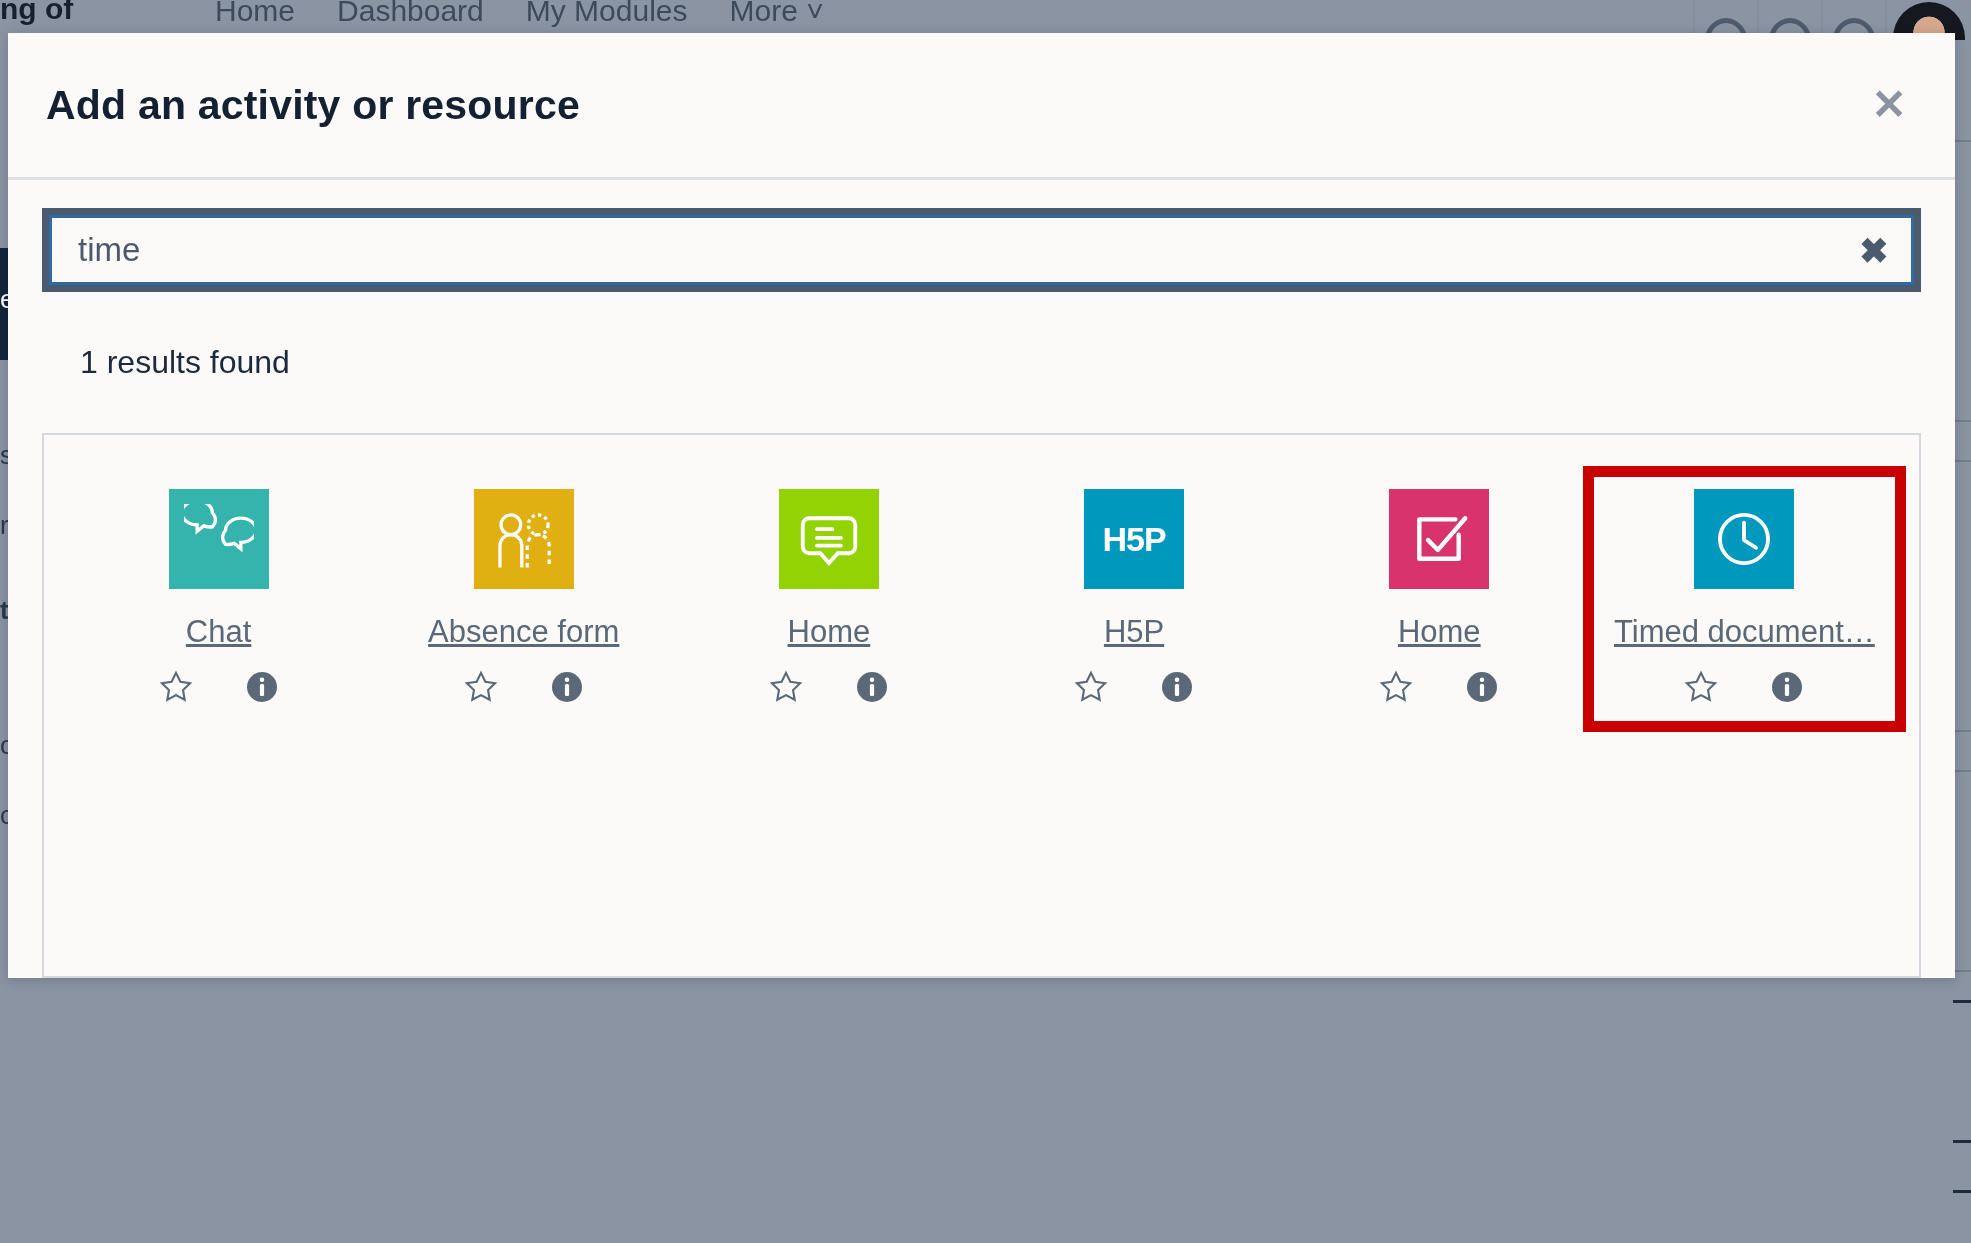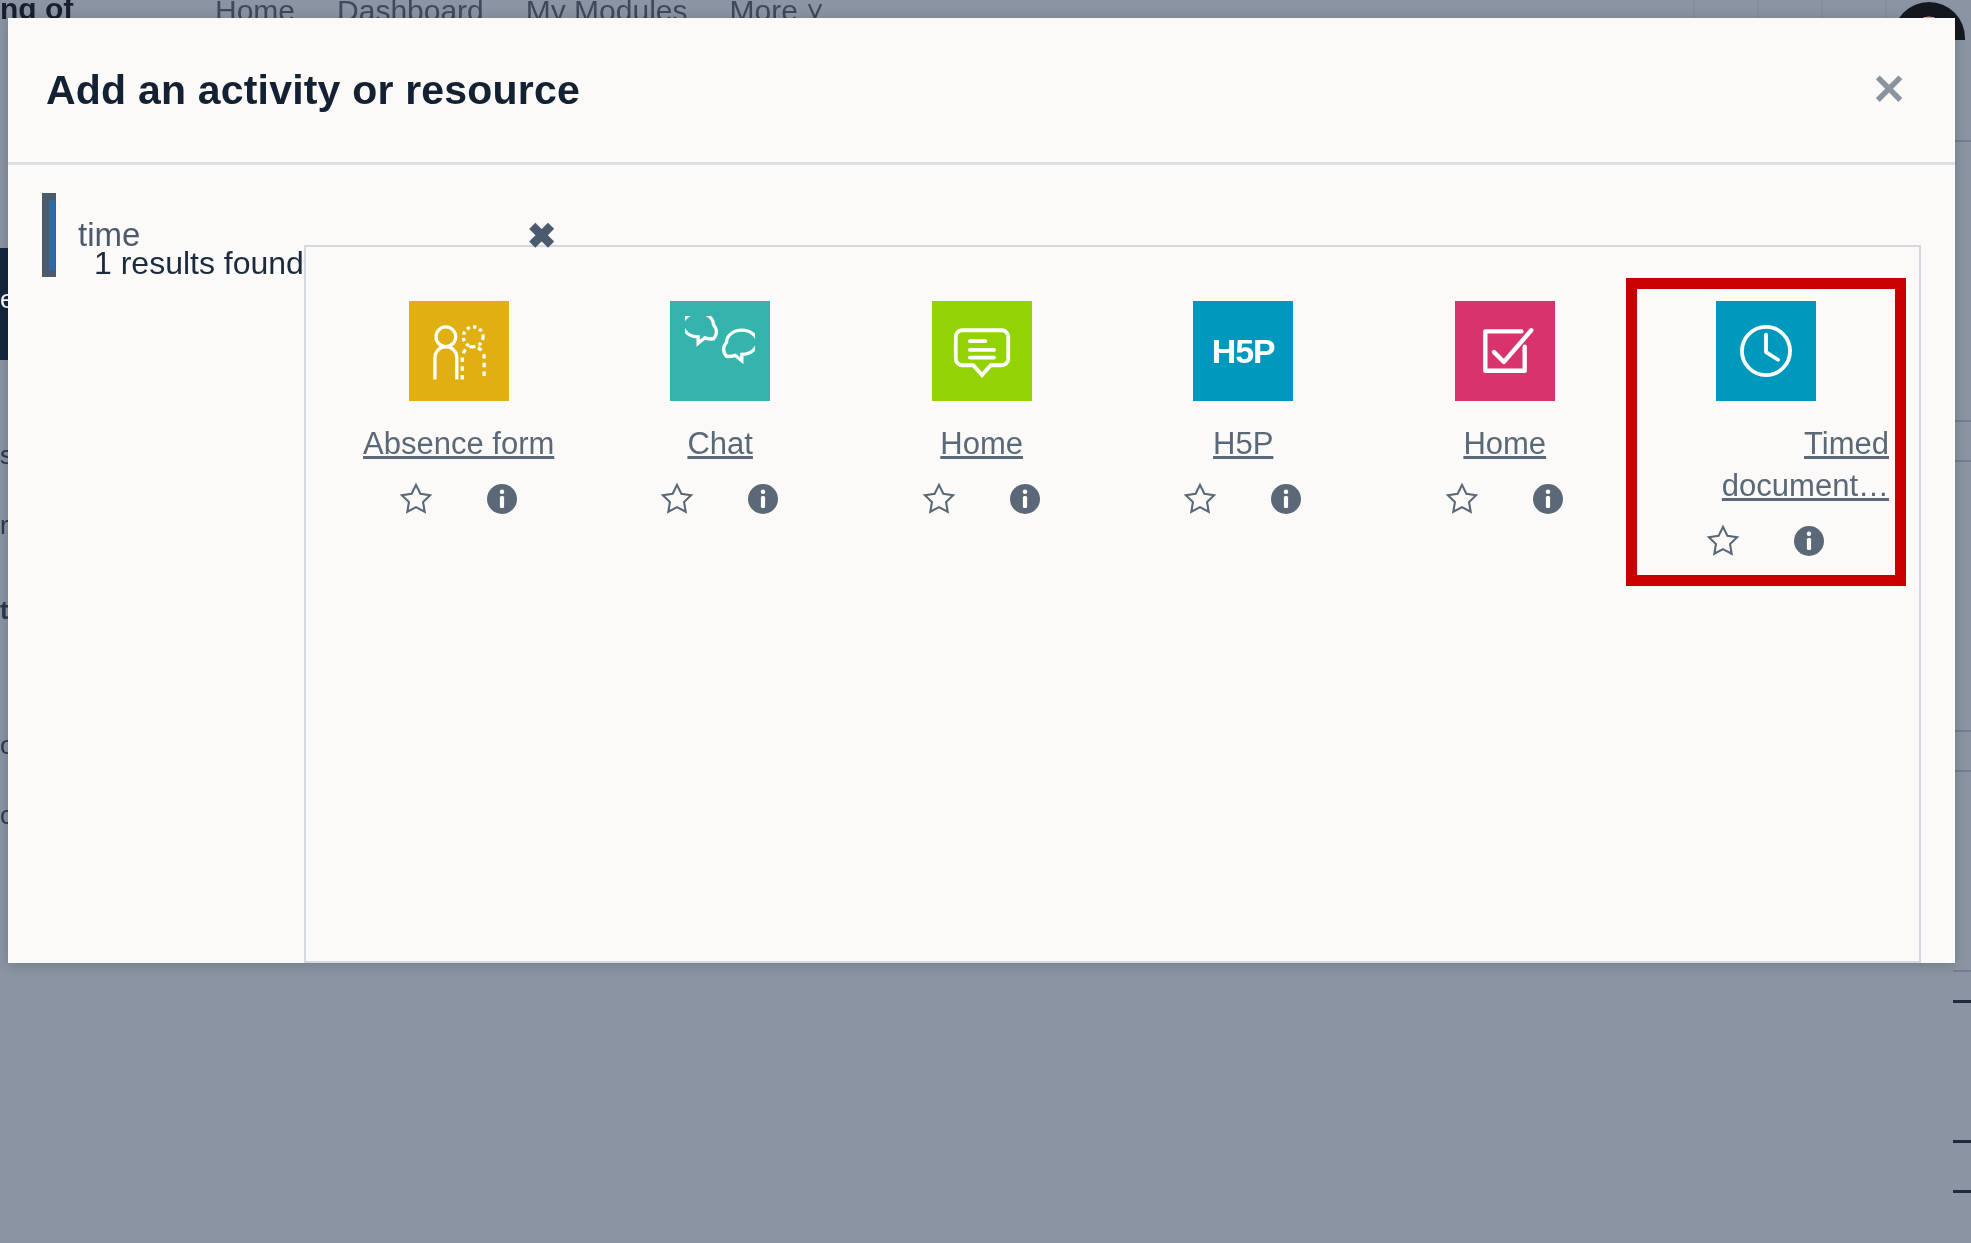--- a/index.html
+++ b/index.html
@@ -60,21 +60,21 @@
     background: #14263c;
   }
   .bg-side-active span { color: #fff; font-size: 26px; position: absolute; left: 0; top: 36px; }
   .bg-right-strip { position: absolute; right: 0; top: 40px; bottom: 0; width: 18px; background:#8a94a3; }
   .bg-right-strip .rule { position: absolute; left: 0; right: 0; height: 2px; background:#717e8f; }
   .bg-right-strip .rule.dark { background:#1d2b3d; height: 3px; }
 
   
   #modal {
     position: absolute;
-    left: 8px; top: 18px;
+    left: 8px; top: 33px;
     width: 1947px; height: 945px;
     background: #fbfaf8;
     box-shadow: 0 2px 12px rgba(0,0,0,.18);
     display: flex; flex-direction: column;
   }
   .modal-header {
     height: 147px;
     border-bottom: 3px solid #dcdfe4;
     display: flex; align-items: center;
     padding: 0 36px 0 38px;
@@ -84,21 +84,21 @@
     font-size: 41px; font-weight: bold; color: #132133;
     letter-spacing: .2px; flex: 1;
   }
   .modal-close {
     width: 60px; height: 60px; display: flex;
     align-items: center; justify-content: center;
     background: none; border: 0; cursor: pointer;
     color: #8a939f; font-size: 42px; line-height: 1;
     font-weight: bold;
   }
-  .modal-body { flex: 1 1 auto; padding: 28px 34px 0 34px; display: flex; min-height: 0; }
+  .modal-body { flex: 1 1 auto; padding: 28px 34px 0 34px; display: flex; flex-direction: column; min-height: 0; }
 
   
   .search-wrap {
     position: relative;
     border: 7px solid #4b5b6e;
     background: #fbfaf8;
     height: 84px;
     flex: 0 0 auto;
   }
   .search-inner {
@@ -244,53 +244,53 @@
         <button class="search-clear">✖</button>
       </div>
     </div>
 
     <div class="results-count">1 results found</div>
 
     <div class="results-panel">
       <div class="chooser-grid">
 
         <div class="chooser-item">
+          <div class="tile" style="background:#35b3ad">
+            <svg width="70" height="70" viewBox="0 0 64 64">
+              <path d="M26 8 a14 11 0 1 0 -14 11 l0 6 6 -5 a22 22 0 0 0 8 1 a14 11 0 0 0 0 -13 z" fill="none" stroke="#fff" stroke-width="3"></path>
+              <path d="M38 24 a14 11 0 1 1 14 11 l0 6 -6 -5 a22 22 0 0 1 -8 1 a14 11 0 0 1 0 -13 z" fill="none" stroke="#fff" stroke-width="3"></path>
+            </svg>
+          </div>
+          <div class="chooser-label">Chat</div>
+          <div class="chooser-actions">
+            <button class="act-btn">
+              <svg width="36" height="36" viewBox="0 0 24 24">
+                  <path d="M12 2.6l2.9 5.9 6.5.95-4.7 4.6 1.1 6.45L12 17.45 6.2 20.5l1.1-6.45-4.7-4.6 6.5-.95z" fill="none" stroke="#5a6878" stroke-width="1.4"></path>
+                </svg>
+            </button>
+            <button class="act-btn">
+              <svg width="36" height="36" viewBox="0 0 24 24">
+                  <circle cx="12" cy="12" r="10" fill="#5a6878"></circle>
+                  <circle cx="12" cy="7.2" r="1.5" fill="#fff"></circle>
+                  <rect x="10.6" y="10" width="2.8" height="8" rx="1" fill="#fff"></rect>
+                </svg>
+            </button>
+          </div>
+        </div>
+
+        <div class="chooser-item">
           <div class="tile" style="background:#e0b012">
             <svg width="70" height="70" viewBox="0 0 64 64">
               <circle cx="20" cy="19" r="9" fill="none" stroke="#fff" stroke-width="3"></circle>
               <path d="M10 58 V38 a10 10 0 0 1 20 0 V58" fill="none" stroke="#fff" stroke-width="3"></path>
               <circle cx="45" cy="19" r="9" fill="none" stroke="#fff" stroke-width="3" stroke-dasharray="3 3"></circle>
               <path d="M35 58 V38 a10 10 0 0 1 20 0 V58" fill="none" stroke="#fff" stroke-width="3" stroke-dasharray="4 4"></path>
             </svg>
           </div>
           <div class="chooser-label">Absence form</div>
-          <div class="chooser-actions">
-            <button class="act-btn">
-              <svg width="36" height="36" viewBox="0 0 24 24">
-                  <path d="M12 2.6l2.9 5.9 6.5.95-4.7 4.6 1.1 6.45L12 17.45 6.2 20.5l1.1-6.45-4.7-4.6 6.5-.95z" fill="none" stroke="#5a6878" stroke-width="1.4"></path>
-                </svg>
-            </button>
-            <button class="act-btn">
-              <svg width="36" height="36" viewBox="0 0 24 24">
-                  <circle cx="12" cy="12" r="10" fill="#5a6878"></circle>
-                  <circle cx="12" cy="7.2" r="1.5" fill="#fff"></circle>
-                  <rect x="10.6" y="10" width="2.8" height="8" rx="1" fill="#fff"></rect>
-                </svg>
-            </button>
-          </div>
-        </div>
-
-        <div class="chooser-item">
-          <div class="tile" style="background:#35b3ad">
-            <svg width="70" height="70" viewBox="0 0 64 64">
-              <path d="M26 8 a14 11 0 1 0 -14 11 l0 6 6 -5 a22 22 0 0 0 8 1 a14 11 0 0 0 0 -13 z" fill="none" stroke="#fff" stroke-width="3"></path>
-              <path d="M38 24 a14 11 0 1 1 14 11 l0 6 -6 -5 a22 22 0 0 1 -8 1 a14 11 0 0 1 0 -13 z" fill="none" stroke="#fff" stroke-width="3"></path>
-            </svg>
-          </div>
-          <div class="chooser-label">Chat</div>
           <div class="chooser-actions">
             <button class="act-btn">
               <svg width="36" height="36" viewBox="0 0 24 24">
                   <path d="M12 2.6l2.9 5.9 6.5.95-4.7 4.6 1.1 6.45L12 17.45 6.2 20.5l1.1-6.45-4.7-4.6 6.5-.95z" fill="none" stroke="#5a6878" stroke-width="1.4"></path>
                 </svg>
             </button>
             <button class="act-btn">
               <svg width="36" height="36" viewBox="0 0 24 24">
                   <circle cx="12" cy="12" r="10" fill="#5a6878"></circle>
                   <circle cx="12" cy="7.2" r="1.5" fill="#fff"></circle>

